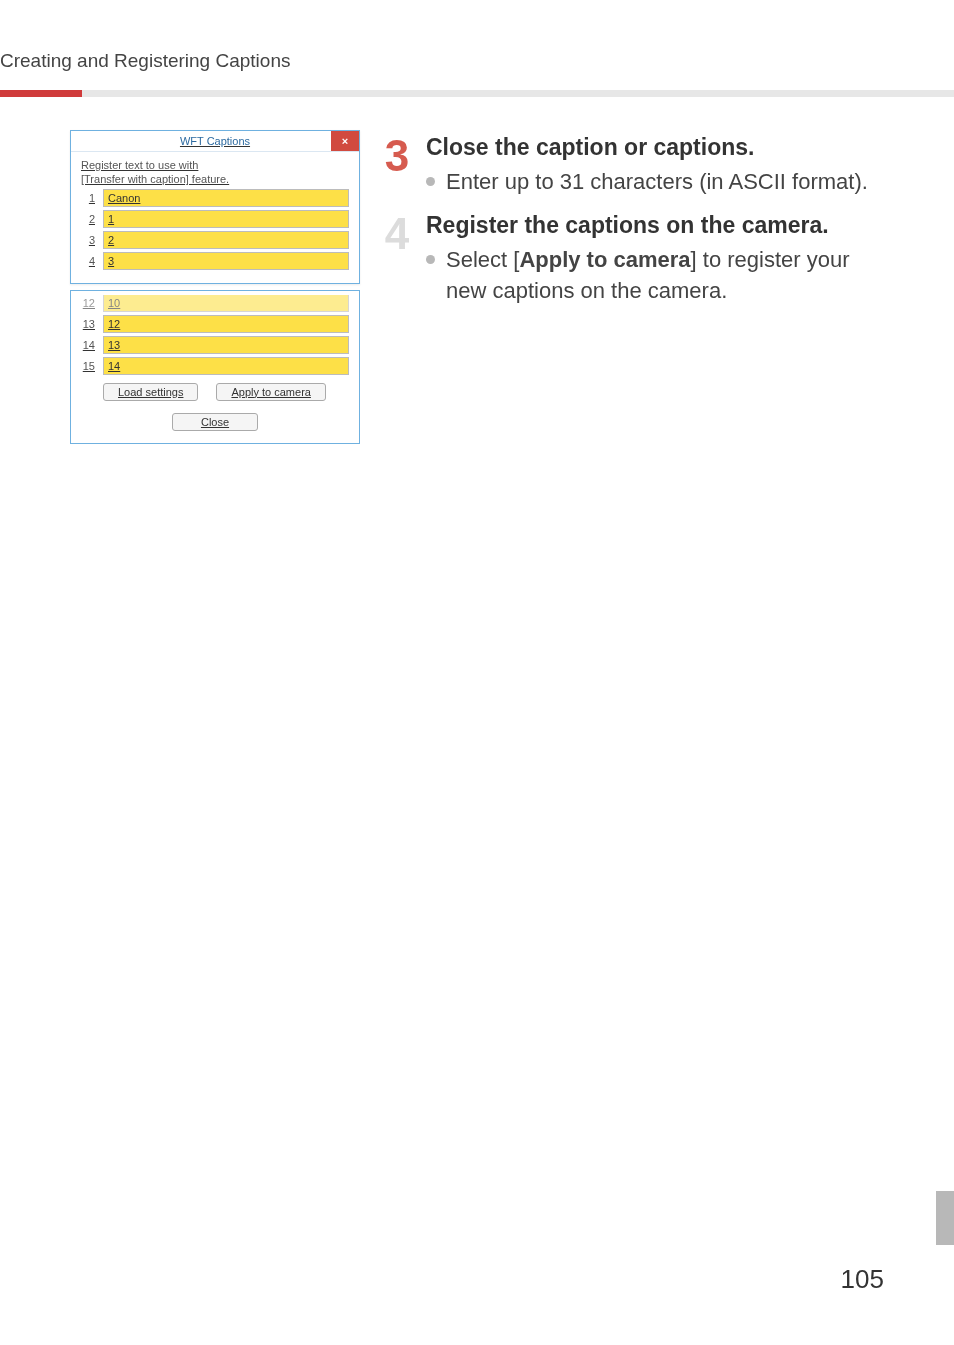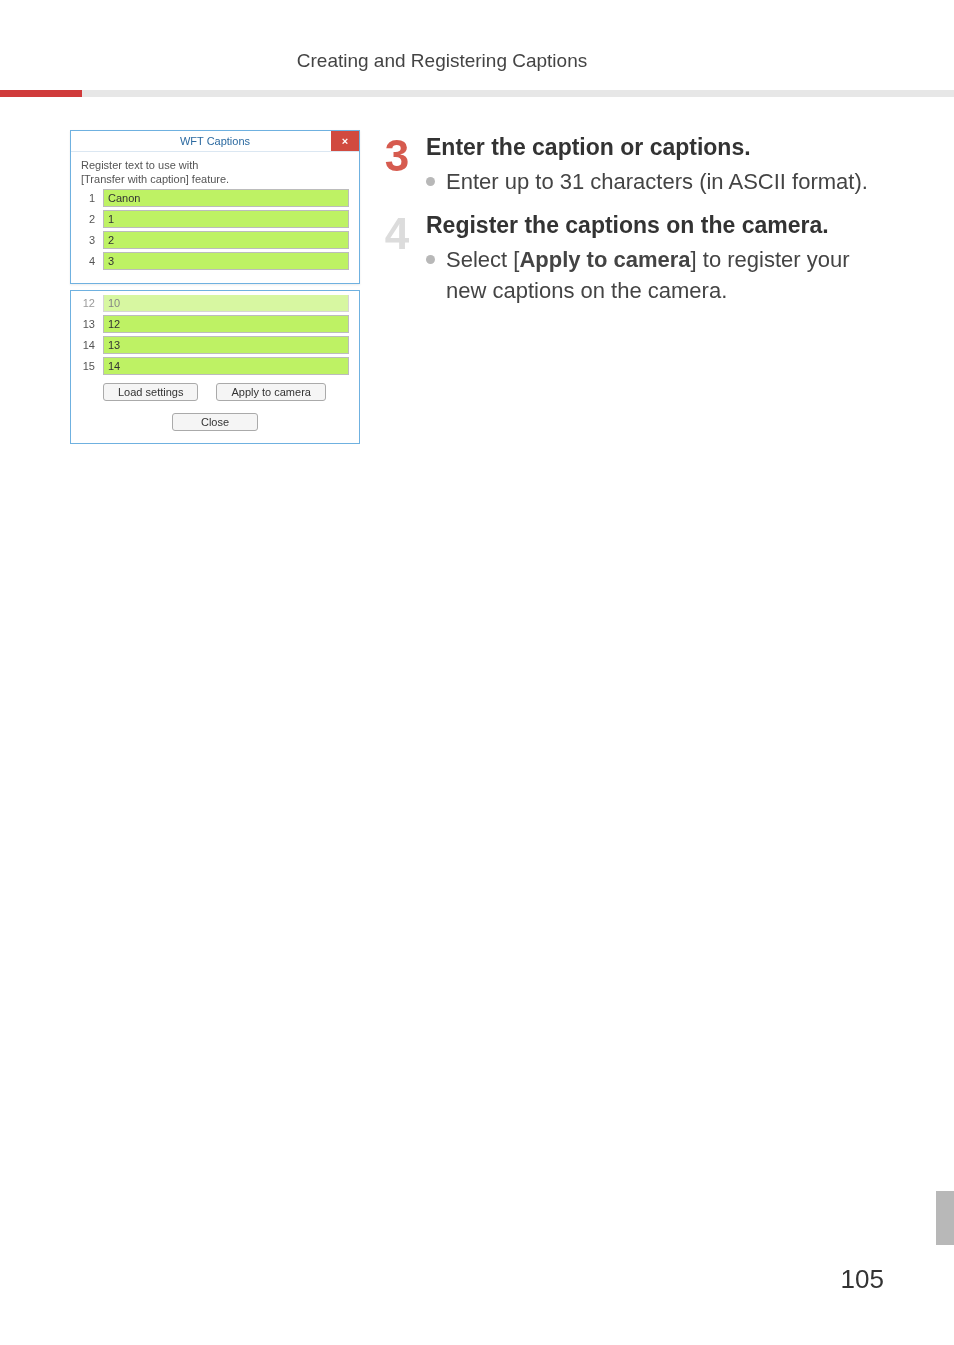--- a/index.html
+++ b/index.html
@@ -19,21 +19,21 @@
   }
 
   
   .header-area {
     position: absolute;
     top: 50px;
     left: 0;
     right: 0;
   }
   .header-text {
-    text-align: center;
+    text-align: left;
     font-size: 19px;
     color: #444;
     padding-right: 70px;
   }
   .header-bar {
     margin-top: 18px;
     height: 7px;
     background: #e7e7e7;
     position: relative;
   }
@@ -52,20 +52,21 @@
     position: absolute;
     top: 130px;
     left: 70px;
     right: 70px;
     display: flex;
     gap: 22px;
   }
   .left-col {
     width: 290px;
     flex-shrink: 0;
+    text-decoration: underline;
   }
   .right-col {
     flex-grow: 1;
     padding-top: 4px;
   }
 
   
   .dialog {
     border: 1px solid #6fb1e0;
     background: #fff;
@@ -114,21 +115,21 @@
     text-align: right;
     color: #555;
   }
   .row-input {
     flex: 1;
     height: 16px;
     border: 1px solid #bcbcbc;
     padding: 0 4px;
     font-size: 11px;
     line-height: 16px;
-    background: #bef264;
+    background: #fde047;
   }
   .dialog-bottom {
     border: 1px solid #6fb1e0;
     background: #fff;
     font-size: 11px;
     color: #333;
     padding: 4px 10px 12px 10px;
   }
   .btn-row {
     display: flex;
@@ -295,21 +296,21 @@
         </div>
       </div>
 
     </div>
 
     <div class="right-col">
 
       <div class="step">
         <div class="step-num red">3</div>
         <div class="step-body">
-          <div class="step-title">Enter the caption or captions.</div>
+          <div class="step-title">Close the caption or captions.</div>
           <ul class="bullets">
             <li>Enter up to 31 characters (in ASCII format).</li>
           </ul>
         </div>
       </div>
 
       <div class="step" style="margin-top:10px">
         <div class="step-num">4</div>
         <div class="step-body">
           <div class="step-title">Register the captions on the camera.</div>

